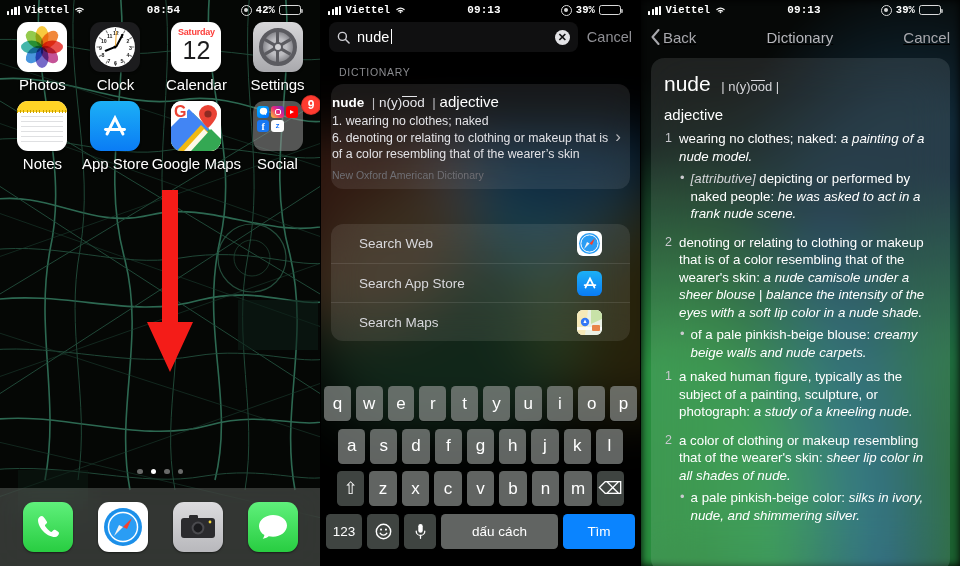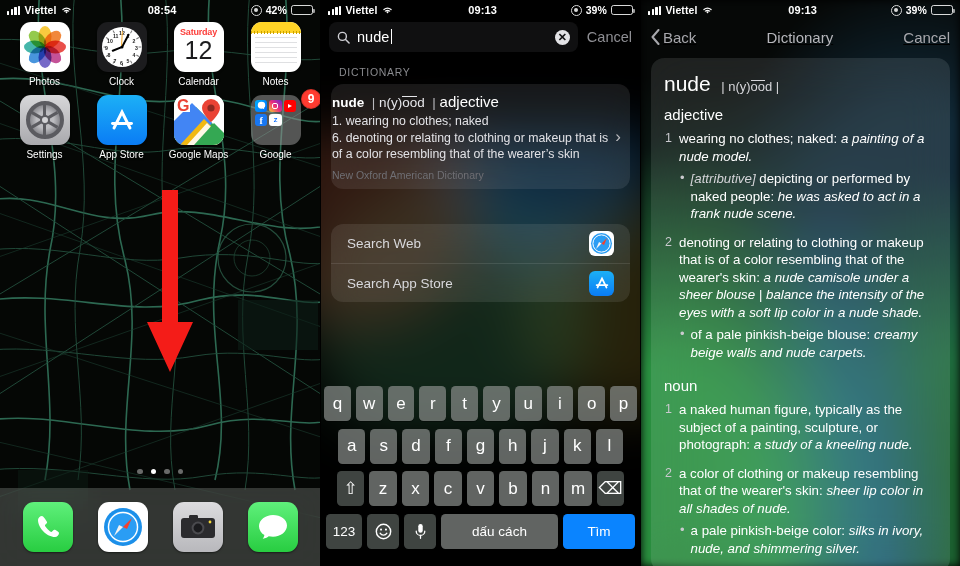--- a/index.html
+++ b/index.html
@@ -8,24 +8,25 @@
     background: #000;
     font-family: "Liberation Sans", sans-serif;
     overflow: hidden;
   }
   .stage { position: relative; width: 960px; height: 566px; display: flex; }
   .panel { position: relative; width: 320px; height: 566px; overflow: hidden; background: #000; }
   .panel + .panel { border-left: 1px solid #000; }
 
   
   .statusbar {
-    position: absolute; top: 0; left: 0; right: 0; height: 20px;
+    position: absolute; top: 0; left: 0; right: 12px; height: 20px;
     display: flex; align-items: center; padding: 0 7px;
     color: #fff; font-size: 10.5px; font-weight: bold; z-index: 40;
     letter-spacing: .1px;
+    font-family: Liberation Mono, monospace;
   }
   .sb-left { display: flex; align-items: center; gap: 4px; }
   .sb-center { flex: 1; text-align: center; font-size: 11px; }
   .sb-right { display: flex; align-items: center; gap: 4px; }
   .bars { display: flex; align-items: flex-end; gap: 1.3px; height: 9px; }
   .bars i { display: block; width: 2.4px; background: #fff; border-radius: .5px; }
   .bars i:nth-child(1) { height: 4px; }
   .bars i:nth-child(2) { height: 5.5px; }
   .bars i:nth-child(3) { height: 7.2px; }
   .bars i:nth-child(4) { height: 9px; }
@@ -45,21 +46,21 @@
   .map-bg { position: absolute; inset: 0; background: #050705; }
   .map-bg svg { position: absolute; inset: 0; width: 100%; height: 100%; }
   .homegrid {
     position: absolute; top: 22px; left: 0; right: 0;
     display: grid; grid-template-columns: repeat(4, 1fr); row-gap: 8px;
     padding: 0 6px; z-index: 5;
   }
   .appcell { display: flex; flex-direction: column; align-items: center; }
   .appicon { width: 50px; height: 50px; border-radius: 11px; overflow: hidden; position: relative;
              box-shadow: 0 1px 2px rgba(0,0,0,.5); }
-  .applabel { margin-top: 4px; font-size: 10px; color: #fff; text-shadow: 0 1px 2px rgba(0,0,0,.85);
+  .applabel { margin-top: 4px; font-size: 15px; color: #fff; text-shadow: 0 1px 2px rgba(0,0,0,.85);
               white-space: nowrap; }
 
   
   .ic-photos { background: #fff; }
   .ic-photos .petal { position: absolute; left: 50%; top: 50%; width: 13px; height: 21px;
     border-radius: 50%; transform-origin: 50% 100%; opacity: .93; mix-blend-mode: multiply; }
 
   
   .ic-clock { background: #1c1c1e; display: flex; align-items: center; justify-content: center; }
   .clockface { width: 40px; height: 40px; border-radius: 50%; background: #fff; position: relative; }
@@ -178,21 +179,21 @@
   .dictcard .hdr .sep { color: #b9b9bd; }
   .dictcard .hdr .ipa { color: #e6e6ea; font-weight: 400; }
   .dictcard .hdr .pos { color: #fff; }
   .ipa .mac { border-top: 1.3px solid #e6e6ea; display: inline-block; line-height: .95; }
   .dictcard .body { font-size: 12.3px; color: #e2e2e6; line-height: 16.5px; margin-top: 3px;
     padding-right: 14px; }
   .dictcard .src { font-size: 10.5px; color: #6f6f74; margin-top: 6px; }
   .dictcard .chev { position: absolute; right: 9px; top: 50%; transform: translateY(-50%);
     color: #b9b9bd; font-size: 17px; line-height: 1; }
   .actioncard { left: 10px; right: 10px; top: 224px; z-index: 15; }
-  .actionrow { height: 39px; display: flex; align-items: center; padding: 0 16px; }
+  .actionrow { height: 39px; display: flex; align-items: center; padding: 0 28px; }
   .actionrow + .actionrow { border-top: 1px solid rgba(255,255,255,.10); }
   .actionrow .lbl { flex: 1; color: #d8d8dc; font-size: 13.5px; }
   .actionrow .ai { width: 25px; height: 25px; border-radius: 6px; overflow: hidden;
     display: flex; align-items: center; justify-content: center; }
 
   
   .kb { position: absolute; left: 0; right: 0; bottom: 0; height: 186px; z-index: 25;
     padding: 6px 3px 4px; display: flex; flex-direction: column; gap: 7.5px; }
   .kbrow { display: flex; justify-content: center; gap: 5px; }
   .key { height: 35px; border-radius: 4.5px; background: rgba(134,138,136,.72);
@@ -364,43 +365,43 @@
       <div class="appcell">
         <div class="appicon ic-cal">
           <div class="dow">Saturday</div>
           <div class="dnum">12</div>
         </div>
         <div class="applabel">Calendar</div>
       </div>
 
 
       <div class="appcell">
+        <div class="appicon ic-set">
+          <div class="gear">
+            <span class="sp" style="transform:rotate(0deg)"></span>
+            <span class="sp" style="transform:rotate(60deg)"></span>
+            <span class="sp" style="transform:rotate(120deg)"></span>
+            <span class="hub"></span>
+          </div>
+        </div>
+        <div class="applabel">Settings</div>
+      </div>
+
+      <div class="appcell">
         <div class="appicon ic-notes">
           <div class="top"></div>
             <div class="tick"></div>
           <div class="ln"></div>
             <div class="ln"></div>
             <div class="ln"></div>
           <div class="ln"></div>
             <div class="ln"></div>
             <div class="ln"></div>
         </div>
         <div class="applabel">Notes</div>
-      </div>
-
-      <div class="appcell">
-        <div class="appicon ic-set">
-          <div class="gear">
-            <span class="sp" style="transform:rotate(0deg)"></span>
-            <span class="sp" style="transform:rotate(60deg)"></span>
-            <span class="sp" style="transform:rotate(120deg)"></span>
-            <span class="hub"></span>
-          </div>
-        </div>
-        <div class="applabel">Settings</div>
       </div>
 
       <div class="appcell">
         <div class="appicon ic-as">
           <svg width="34" height="34" viewBox="0 0 34 34" aria-hidden="true">
             <g stroke="#fff" stroke-width="2.9" stroke-linecap="round" fill="none">
               <path d="M9 25 L17 9 L25 25"></path>
                 <path d="M7.5 20.5 H26.5"></path>
             </g>
           </svg>
@@ -444,21 +445,21 @@
           </div>
           <div class="mini" style="background:#fff;display:flex;align-items:center;justify-content:center">
             <span style="color:#0068ff;font-size:6px;font-weight:bold">Z</span>
           </div>
           <div class="mini"></div>
           <div class="mini"></div>
           <div class="mini"></div>
           <div class="mini"></div>
         </div>
         <div class="badge">9</div>
-        <div class="applabel">Google</div>
+        <div class="applabel">Social</div>
       </div>
     </div>
 
     <div class="arrow">
       <svg viewBox="0 0 46 182" width="46" height="182" aria-hidden="true">
         <path d="M15 0 H31 V132 H46 L23 182 L0 132 H15 Z" fill="#f41c18"></path>
       </svg>
     </div>
 
     <div class="dots">
@@ -570,20 +571,34 @@
         </span>
       </div>
       <div class="actionrow">
         <span class="lbl">Search App Store</span>
         <span class="ai" style="background:linear-gradient(180deg,#1cb0f6,#0a7cf5)">
           <svg width="18" height="18" viewBox="0 0 20 20" aria-hidden="true">
             <g stroke="#fff" stroke-width="1.9" stroke-linecap="round" fill="none">
               <path d="M5 15 L10 5 L15 15"></path>
                 <path d="M4 12.3 H16"></path>
             </g>
+          </svg>
+        </span>
+      </div>
+      <div class="actionrow">
+        <span class="lbl">Search Maps</span>
+        <span class="ai" style="background:#e9eee4">
+          <svg width="25" height="25" viewBox="0 0 25 25" aria-hidden="true">
+            <rect width="25" height="25" fill="#eaf0e4"></rect>
+            <path d="M0 0 h11 l-3 25 H0 z" fill="#f6e9b8"></path>
+            <path d="M14 0 h11 v9 l-11 5 z" fill="#c8e2a8"></path>
+            <path d="M0 17 h25 v3 H0 z" fill="#fff" opacity=".8"></path>
+            <circle cx="8" cy="12" r="4.2" fill="#3478f6"></circle>
+            <path d="M8 9.5 L9.6 13 L6.4 13 Z" fill="#fff"></path>
+            <rect x="15" y="15" width="8" height="6" rx="1" fill="#e8844a"></rect>
           </svg>
         </span>
       </div>
     </div>
 
     <div class="kb">
       <div class="kbrow r1">
         <div class="key">q</div>
         <div class="key">w</div>
         <div class="key">e</div>
@@ -698,21 +713,20 @@
 
       <div class="sense" style="margin-top:11px">
         <span class="n">2</span>
         <span class="tx"><span>denoting or relating to clothing or makeup that is of a color resembling that of the wearer's skin: </span><i>a nude camisole under a sheer blouse | balance the intensity of the eyes with a soft lip color in a nude shade.</i></span>
       </div>
       <div class="subsense">
         <span class="b">•</span>
         <span class="tx"><span>of a pale pinkish-beige blouse: </span><i>creamy beige walls and nude carpets.</i></span>
       </div>
 
-      <div class="pos noun">noun</div>
 
       <div class="sense">
         <span class="n">1</span>
         <span class="tx"><span>a naked human figure, typically as the subject of a painting, sculpture, or photograph: </span><i>a study of a kneeling nude.</i></span>
       </div>
 
       <div class="sense" style="margin-top:11px">
         <span class="n">2</span>
         <span class="tx"><span>a color of clothing or makeup resembling that of the wearer's skin: </span><i>sheer lip color in all shades of nude.</i></span>
       </div>

